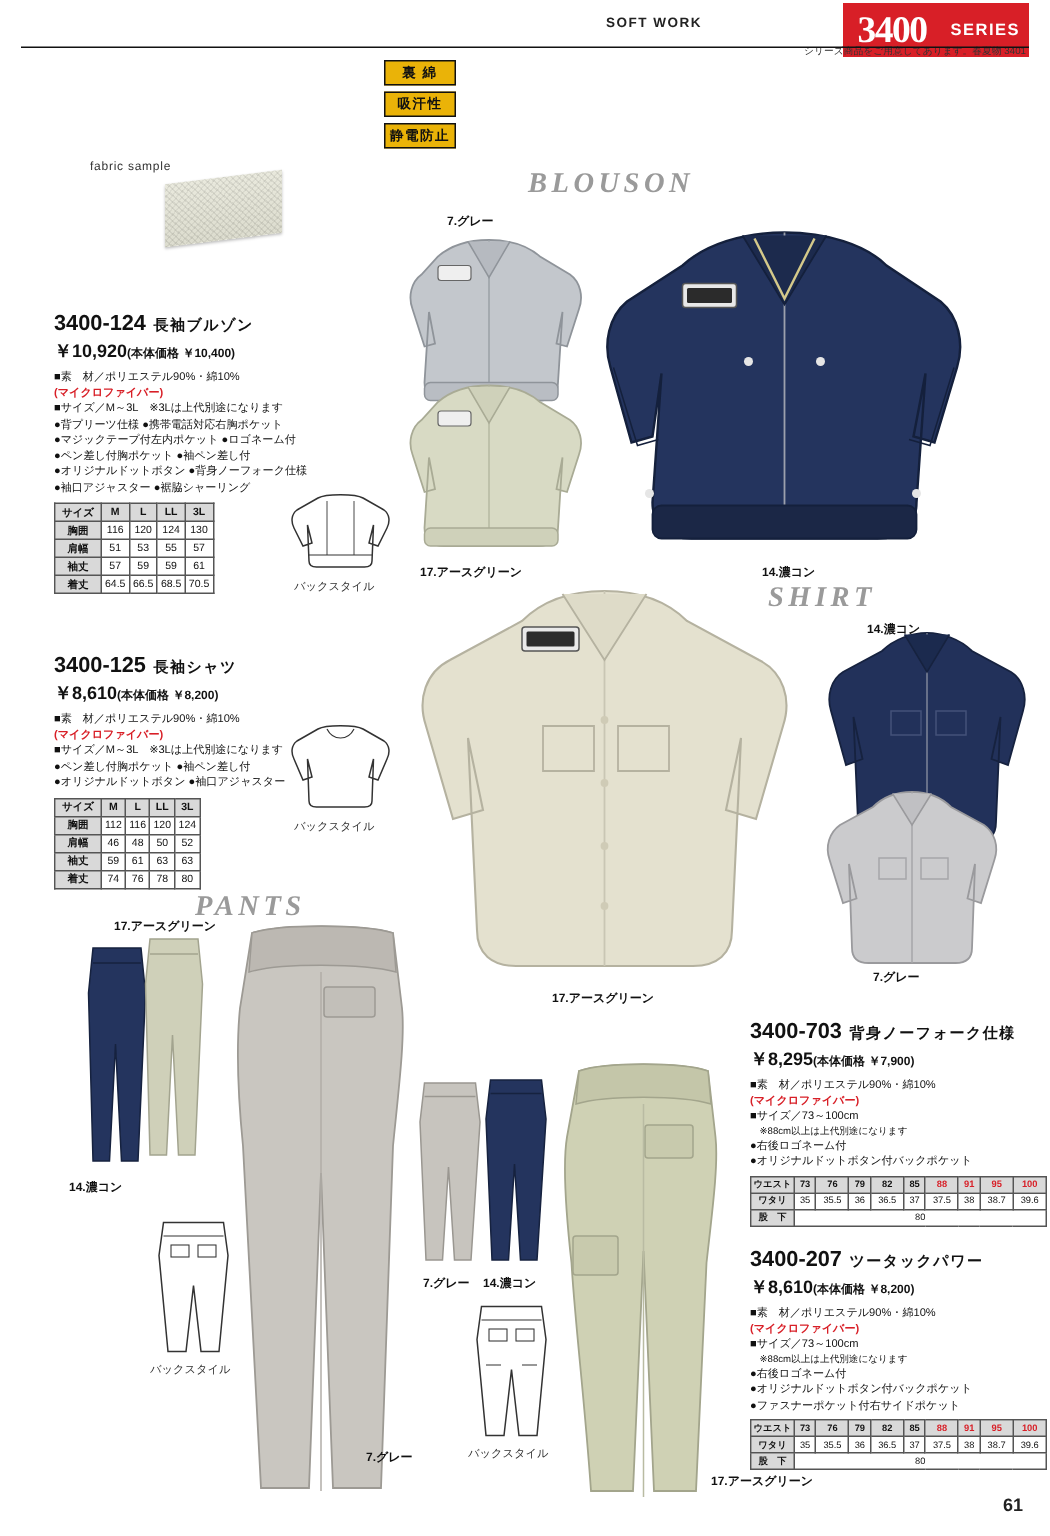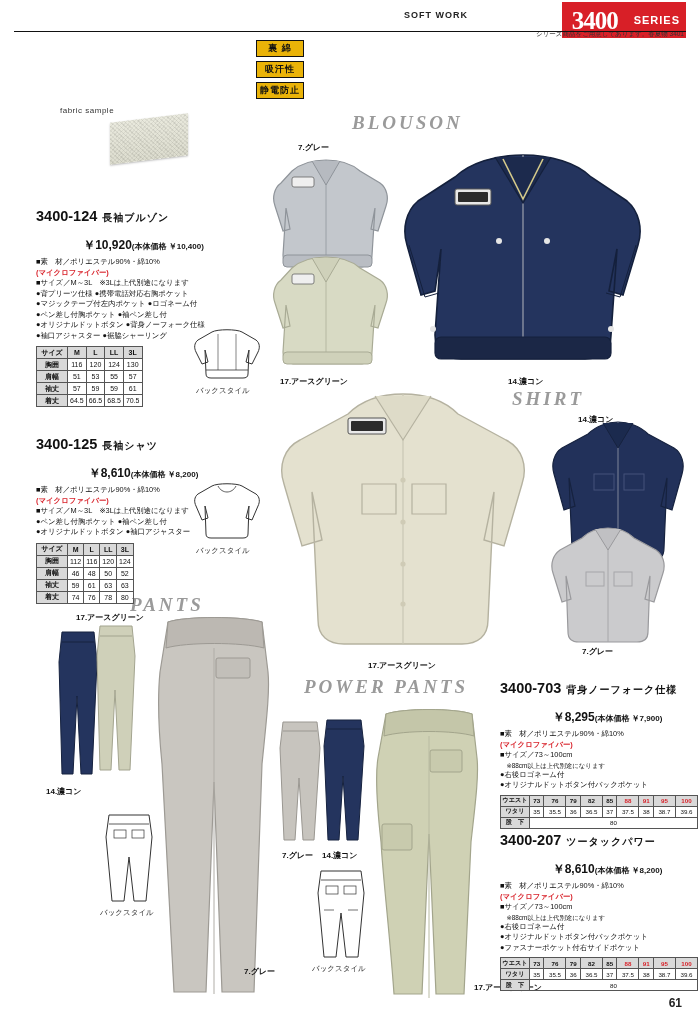--- a/index.html
+++ b/index.html
@@ -55,21 +55,21 @@
 
   
   .prod{position:absolute;width:215px;}
   .p124{left:36px;top:208px;}
   .p125{left:36px;top:436px;}
   .p703{left:500px;top:680px;}
   .p207{left:500px;top:832px;}
 
   .pname{font-size:14.5px;font-weight:bold;letter-spacing:0;}
   .pname .sub{font-size:10px;margin-left:5px;letter-spacing:1px;}
-  .pprice{font-size:12px;font-weight:bold;margin-top:12px;text-align:center;}
+  .pprice{font-size:12px;font-weight:bold;margin-top:2px;}
   .pprice .tax{font-size:8px;font-weight:bold;}
   .spec{font-size:7.4px;line-height:1.42;margin-top:3px;}
   .spec .red{color:#d81f27;font-weight:bold;}
   .spec .sm{font-size:6.4px;}
 
   
   table.size{border-collapse:collapse;margin-top:5px;font-size:7px;}
   table.size td,table.size th{border:1px solid #555;padding:0 2px;height:11px;text-align:center;font-weight:normal;}
   table.size th{background:#d9d9d9;font-weight:bold;}
   table.size td.rh{background:#d9d9d9;font-weight:bold;width:26px;}
@@ -115,21 +115,20 @@
     <div class="badge">静電防止</div>
   </div>
 
   <div class="fabric-label">fabric sample</div>
   <div class="fabric-swatch"></div>
 
 
   <div class="sect blouson">BLOUSON</div>
   <div class="sect shirt">SHIRT</div>
   <div class="sect pants">PANTS</div>
-  <div class="sect powerpants">POWER PANTS</div>
 
   <svg class="g" style="left:395px;top:145px;" width="255" height="230" viewBox="0 0 255 230">
     <g>
       <path d="M60 32 C75 18,100 10,128 10 C156 10,182 18,196 32 L232 56 C244 66,248 84,243 100 L228 150 L214 146 L222 104 L216 190 C216 206,206 214,190 214 L66 214 C50 214,40 206,40 190 L46 104 L40 146 L26 150 L12 100 C7 84,11 66,23 56 Z" fill="#24345e" stroke="#14203c" stroke-width="1.6"></path>
       <path d="M128 10 L128 214" stroke="#cfcfcf" stroke-width="1.2" opacity=".7"></path>
       <path d="M100 12 L128 58 L156 12" fill="#1c2a4d" stroke="#14203c" stroke-width="1.2"></path>
       <path d="M108 14 L128 54 L148 14" fill="none" stroke="#d4c98a" stroke-width="1.6"></path>
       <rect x="40" y="192" width="176" height="22" rx="6" fill="#1b2746" stroke="#14203c" stroke-width="1.2"></rect>
       <rect x="60" y="44" width="36" height="16" rx="2" fill="#e8e8e8" stroke="#555" stroke-width="1"></rect>
       <rect x="63" y="47" width="30" height="10" rx="1" fill="#2b2b2b"></rect>

